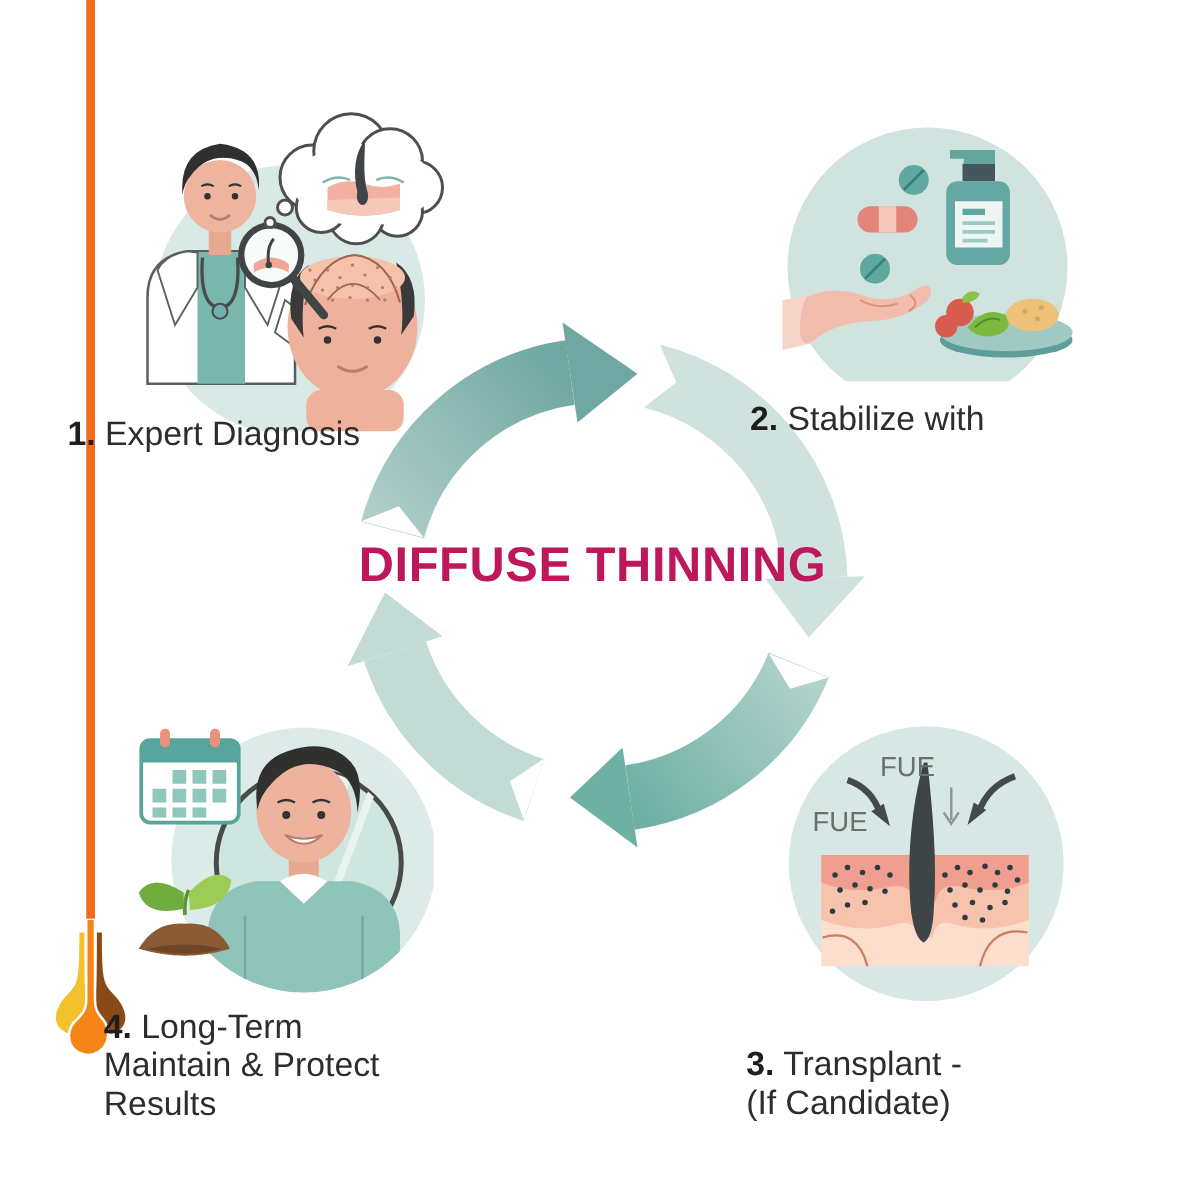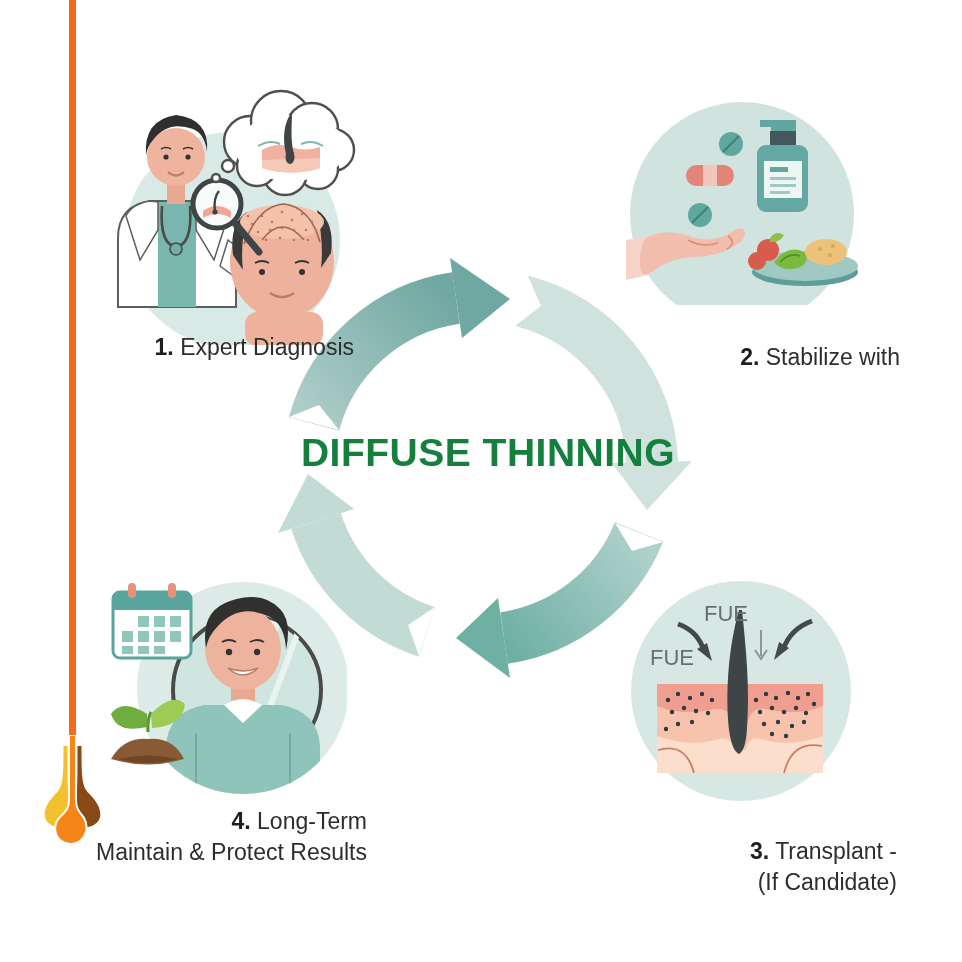--- a/index.html
+++ b/index.html
@@ -3,24 +3,24 @@
 <meta charset="utf-8">
 <style>
   html,body{margin:0;padding:0;background:#fff;}
   .canvas{
     position:relative;width:962px;height:962px;background:#ffffff;overflow:hidden;
     font-family:"Liberation Sans", sans-serif;color:#2d2d2d;
   }
   .accent-line{position:absolute;left:69px;top:0;width:7px;height:758px;background:#f26b1d;}
   svg{position:absolute;display:block;}
   .cycle-title{
-    position:absolute;left:288px;top:433px;width:400px;text-align:center;
-    font-weight:bold;font-size:39px;line-height:39px;letter-spacing:.5px;color:#15803d;
+    position:absolute;left:274px;top:433px;width:400px;text-align:center;
+    font-weight:bold;font-size:39px;line-height:39px;letter-spacing:.5px;color:#be185d;
   }
-  .caption{position:absolute;text-align:right;font-size:23px;line-height:31px;color:#2d2d2d;}
+  .caption{position:absolute;text-align:left;font-size:27px;line-height:31px;color:#2d2d2d;}
   .caption b{font-weight:bold;color:#1e1e1e;}
   .svg-text{font-family:"Liberation Sans",sans-serif;}
 </style>
 </head>
 <body>
 
 <div class="canvas">
 
   <div class="accent-line"></div>
 
@@ -293,27 +293,27 @@
   <svg style="left:30px;top:735px" width="90" height="125" viewBox="30 735 90 125">
     <path d="M 63.5 746 C 63.5 778 63 786 56.5 793 C 45 804 41 816 48.5 823 C 57 831 70 827 71.5 814 C 72.5 804 68.5 798 68 790 C 67.6 782 67.5 770 67.5 746 Z" fill="#f3c12c"></path>
     <path d="M 81.5 746 C 81.5 778 82 786 88.5 793 C 100 804 104 816 96.5 823 C 88 831 75 827 73.5 814 C 72.5 804 76.5 798 77 790 C 77.4 782 77.5 770 77.5 746 Z" fill="#8a4a15"></path>
     <path d="M 69 735 L 76 735 L 76 800 C 76 810 80 812 83.5 817 C 88.5 825 87.5 836 79 841.5 C 70 847 57.5 842.5 55.5 832 C 54 824 58.5 818 62 815 C 66 811 69 808 69 800 Z" fill="#f58517" stroke="#ffffff" stroke-width="2"></path>
   </svg>
 
   <div class="caption" style="left:54px;top:332px;width:300px;">
     <div><b>1.</b> <span>Expert Diagnosis</span></div>
   </div>
 
-  <div class="caption" style="left:600px;top:342px;width:300px;">
+  <div class="caption" style="left:600px;top:320px;width:300px;">
     <div><b>2.</b> <span>Stabilize with</span></div>
   </div>
 
   <div class="caption" style="left:597px;top:806px;width:300px;margin-top:30px;">
     <div><b>3.</b> <span>Transplant -</span></div>
     <div><span>(If Candidate)</span></div>
   </div>
 
-  <div class="caption" style="left:67px;top:806px;width:300px;">
+  <div class="caption" style="left:83px;top:806px;width:300px;">
     <div><b>4.</b> <span>Long-Term</span></div>
     <div><span>Maintain &amp; Protect Results</span></div>
   </div>
 
 </div>
 
 </body></html>

